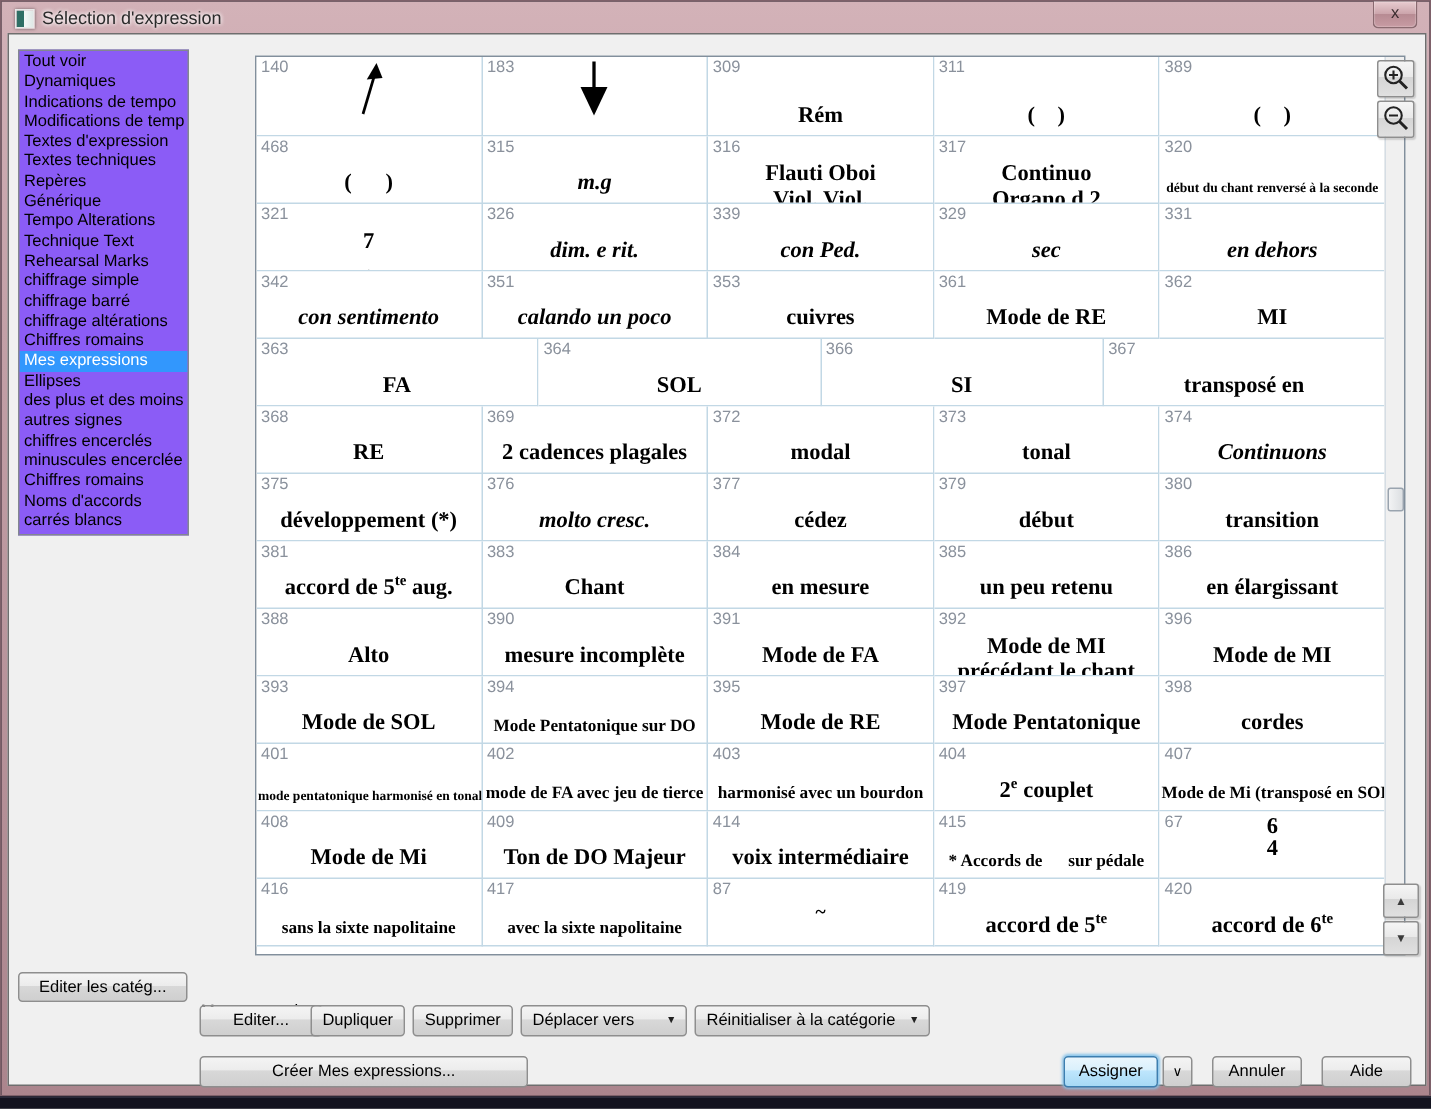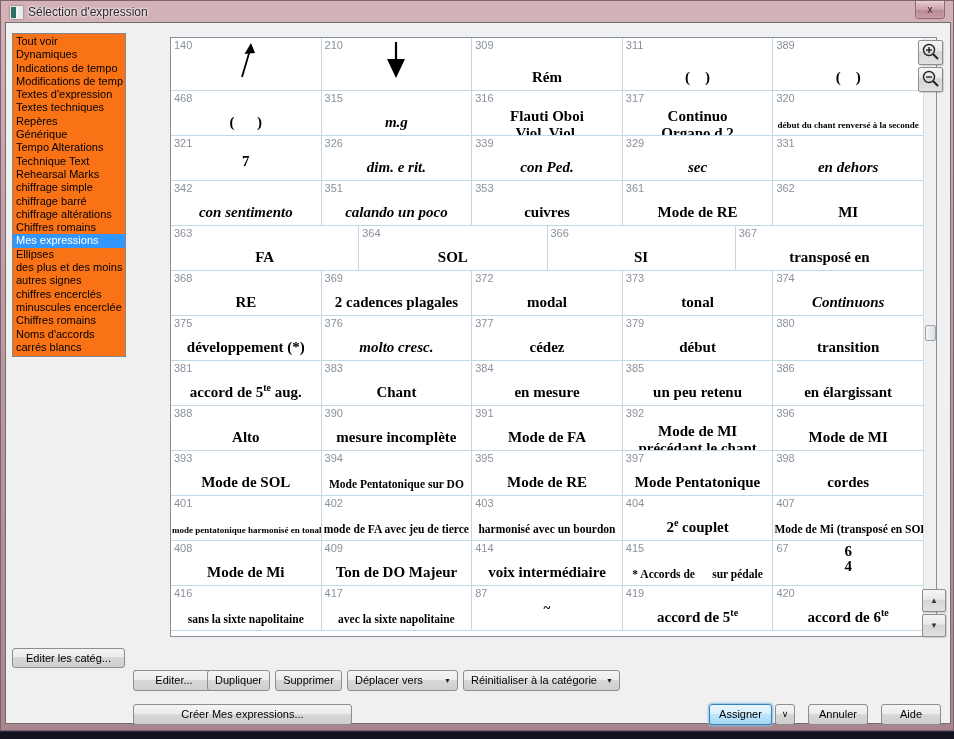--- a/index.html
+++ b/index.html
@@ -12,21 +12,21 @@
     border:1px solid #7e616a;}
   #titlebar{position:absolute;left:0;top:0;width:100%;height:22px;}
   #title-text{position:absolute;left:27px;top:4px;font-size:12px;color:#2a2a2a;text-shadow:0 0 3px #ffffff,0 0 3px #ffffff;}
   #app-icon{position:absolute;left:9px;top:5px;width:13px;height:13px;border:1px solid #e8e8e8;background:linear-gradient(90deg,#2e6e64 0%,#2e6e64 45%,#f4f8f7 45%,#dfe8e6 100%);box-shadow:0 0 2px rgba(0,0,0,.45);}
   #close-btn{position:absolute;right:8px;top:0px;width:30px;height:18px;border:1px solid #8a6a70;border-top:none;border-radius:0 0 4px 4px;background:linear-gradient(180deg,#e9ccd0 0%,#caa3aa 50%,#b78b93 51%,#c89ba3 100%);color:#3b2d30;font-size:11px;line-height:17px;text-align:center;cursor:pointer;box-shadow:inset 0 0 1px #fff;}
 
   
   #client{position:absolute;left:4px;top:21px;width:946px;height:702px;background:#f0f0f0;border:1px solid #6e6e6e;}
 
   
-  #category-list{position:absolute;left:6px;top:10px;width:114px;height:324px;background:#f97316;border:1px solid #828790;overflow:hidden;padding:1px 0;}
+  #category-list{position:absolute;left:6px;top:10px;width:114px;height:324px;background:#8b5cf6;border:1px solid #828790;overflow:hidden;padding:1px 0;}
   .li{font-size:11px;line-height:13.3px;padding-left:3px;white-space:nowrap;overflow:hidden;color:#000;cursor:default;}
   .li.sel{background:#3297fd;color:#fff;}
 
   
   #grid-frame{position:absolute;left:124px;top:14px;width:767px;height:600px;background:#fff;border:1px solid #828f9c;margin-left:40px;}
   #grid{position:absolute;left:0;top:0;right:13px;bottom:0;overflow:hidden;}
   .grow{display:flex;height:45px;}
   .grow:first-child{height:53px;}
   .cell{flex:1 1 0;position:relative;border-right:1px solid #c2d8e5;border-bottom:1px solid #c2d8e5;overflow:hidden;background:#fff;}
   .cell:last-child{border-right:none;}
@@ -122,21 +122,21 @@
         <div id="grid">
             <div class="grow">
               <div class="cell">
                 <span class="num">140</span>
                 <div class="ct cs-arrow"><svg width="30" height="40" viewBox="0 0 30 40">
                     <line x1="11" y1="37" x2="19" y2="10" stroke="#000" stroke-width="1.8"></line>
                     <polygon points="20,3 13.5,14 24,13" fill="#000"></polygon>
                   </svg></div>
               </div>
               <div class="cell">
-                <span class="num">210</span>
+                <span class="num">183</span>
                 <div class="ct cs-arrow"><svg width="30" height="40" viewBox="0 0 30 40">
                     <line x1="15" y1="2" x2="15" y2="22" stroke="#000" stroke-width="2.2"></line>
                     <polygon points="15,38 6,19 24,19" fill="#000"></polygon>
                   </svg></div>
               </div>
               <div class="cell">
                 <span class="num">309</span>
                 <div class="ct cs-b">Rém</div>
               </div>
               <div class="cell">

